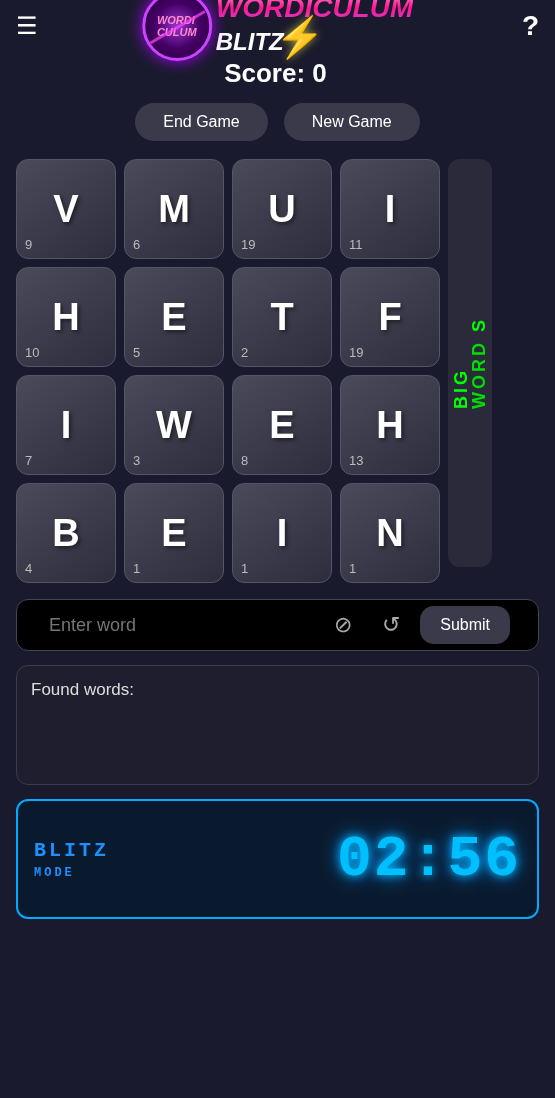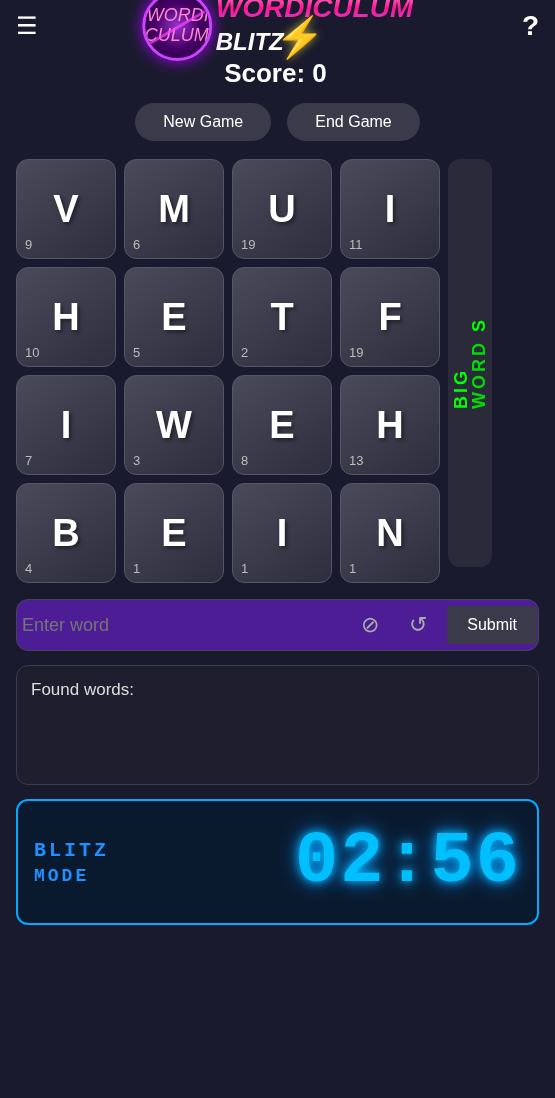--- a/index.html
+++ b/index.html
@@ -139,23 +139,23 @@
 
     .side-big { color: #00ff00; }
     .side-word { color: #00dd00; }
     .side-s { color: #00ff00; }
 
     
     .word-input-area {
       display: flex;
       align-items: center;
       margin: 16px 16px 0 16px;
-      background: #4c1d95;
+      background: #000000;
       border-radius: 12px;
-      padding: 6px 1px;
+      padding: 6px 28px;
       gap: 10px;
       border: 1px solid #444455;
     }
 
     .word-input {
       flex: 1;
       background: transparent;
       border: none;
       outline: none;
       font-size: 18px;
@@ -171,21 +171,21 @@
       justify-content: center;
       cursor: pointer;
       font-size: 22px;
       color: #aaa;
     }
 
     .submit-btn {
       background: #3a3a4a;
       color: white;
       border: none;
-      border-radius: 2px;
+      border-radius: 14px;
       padding: 10px 20px;
       font-size: 16px;
       cursor: pointer;
     }
 
     
     .found-words-area {
       margin: 14px 16px 12px 16px;
       background: #1e1e2e;
       border: 1px solid #3a3a50;
@@ -221,29 +221,29 @@
 
     .blitz-label {
       font-size: 20px;
       font-weight: 900;
       color: #1e90ff;
       letter-spacing: 3px;
       font-family: 'Courier New', monospace;
     }
 
     .mode-label {
-      font-size: 18px;
+      font-size: 12px;
       font-weight: 900;
       color: #1e90ff;
       letter-spacing: 3px;
       font-family: 'Courier New', monospace;
     }
 
     .timer-display {
-      font-size: 72px;
+      font-size: 58px;
       font-weight: 900;
       color: #00bfff;
       font-family: 'Courier New', monospace;
       letter-spacing: 2px;
       text-shadow: 0 0 10px #00bfff, 0 0 20px #0088ff;
     }
 
     
     .logo-wrapper {
       display: flex;
@@ -303,39 +303,39 @@
     }
   </style>
 </head>
 <body>
 
 <div class="header">
   <span class="menu-icon">☰</span>
   <div class="logo-container">
     <div class="logo-wrapper">
       <div class="logo-circle">
-        <span style="font-size:18px; font-weight:400; font-style:italic; color:#ff88cc; text-align:right; line-height:1.1; padding:2px;">WORDI<br>CULUM</span>
+        <span style="font-size:11px; font-weight:700; font-style:italic; color:#ff88cc; text-align:left; line-height:1.1; padding:2px;">WORDI<br>CULUM</span>
       </div>
       <div style="display:flex; flex-direction:column; margin-left:4px;">
         <span class="logo-main">WORDICULUM</span>
         <div style="display:flex; align-items:center;">
           <span class="logo-blitz-text">BLITZ</span>
           <span class="logo-lightning">⚡</span>
         </div>
       </div>
     </div>
   </div>
   <span class="help-icon">?</span>
 </div>
 
 <div class="score-area">Score: 0</div>
 
 <div class="btn-row">
+  <button class="btn-game">End Game</button>
   <button class="btn-game">New Game</button>
-  <button class="btn-game">End Game</button>
 </div>
 
 <div class="grid-area">
   <div class="tile-grid" id="tile-grid">
       <div class="tile">
       <span class="tile-letter">V</span>
       <span class="tile-value">9</span>
     </div>
       <div class="tile">
       <span class="tile-letter">M</span>

